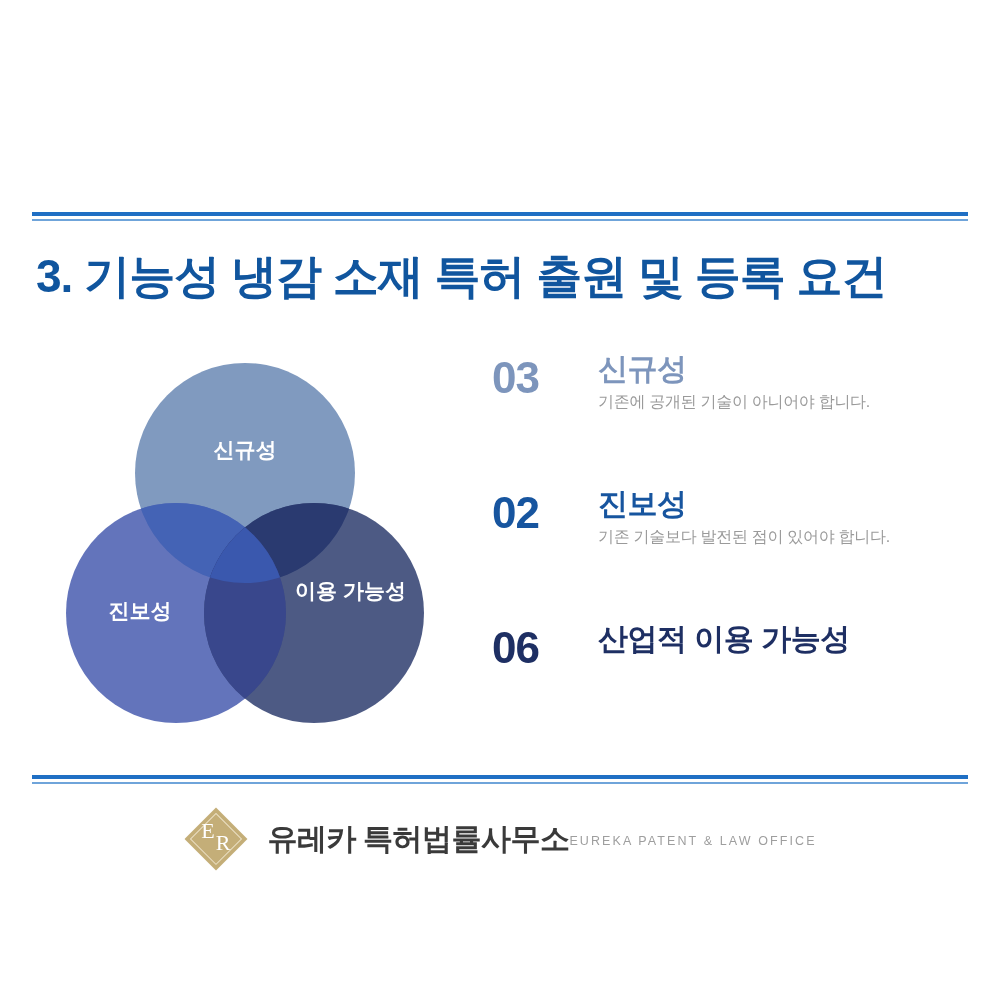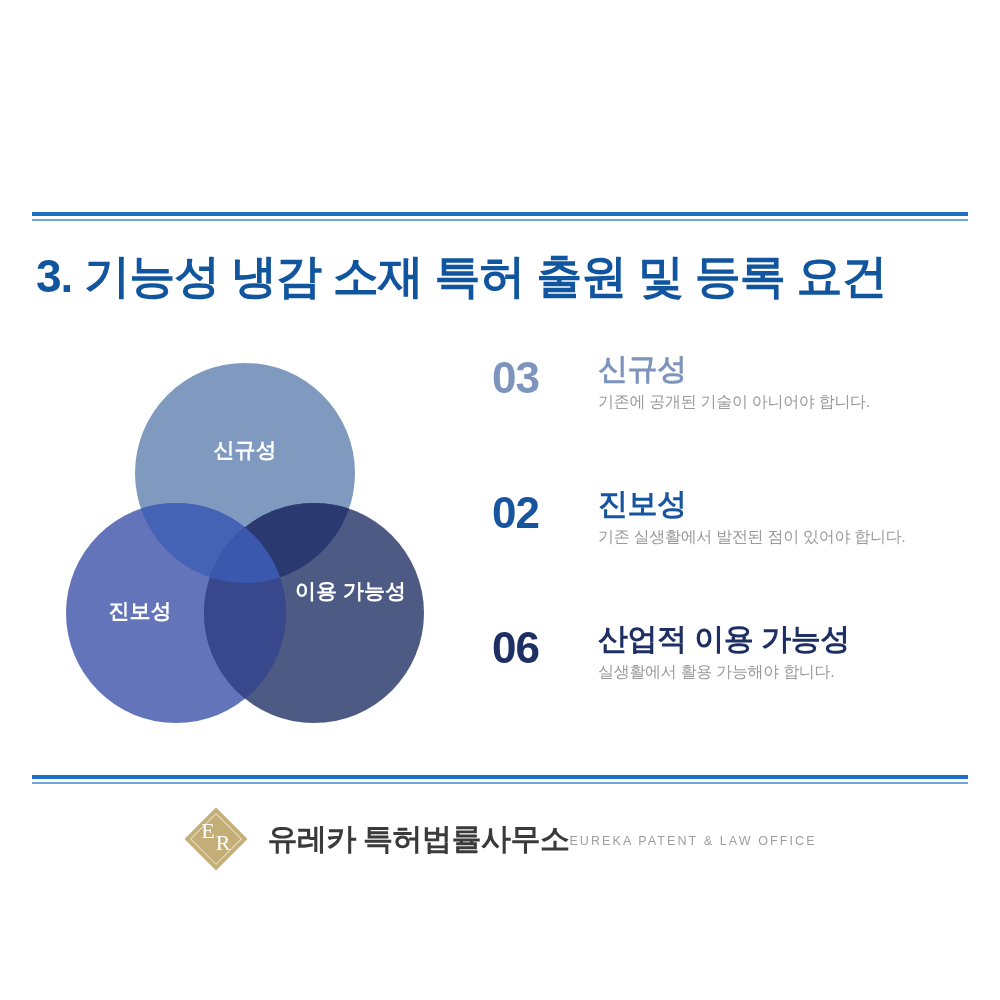--- a/index.html
+++ b/index.html
@@ -183,29 +183,28 @@
     <div class="req-body">
       <div class="req-title tone-1">신규성</div>
       <div class="req-desc">기존에 공개된 기술이 아니어야 합니다.</div>
     </div>
   </div>
 
   <div class="req-item">
     <div class="req-num tone-2">02</div>
     <div class="req-body">
       <div class="req-title tone-2">진보성</div>
-      <div class="req-desc">기존 실생활에서 발전된 점이 있어야 합니다.</div>
+      <div class="req-desc">기존 기술보다 발전된 점이 있어야 합니다.</div>
     </div>
   </div>
 
   <div class="req-item">
     <div class="req-num tone-3">06</div>
     <div class="req-body">
       <div class="req-title tone-3">산업적 이용 가능성</div>
-      <div class="req-desc">실생활에서 활용 가능해야 합니다.</div>
     </div>
   </div>
 
 </div>
 
 <div class="rule" id="bottom-rule">
   <div class="thick"></div>
   <div class="gap"></div>
   <div class="thin"></div>
 </div>

